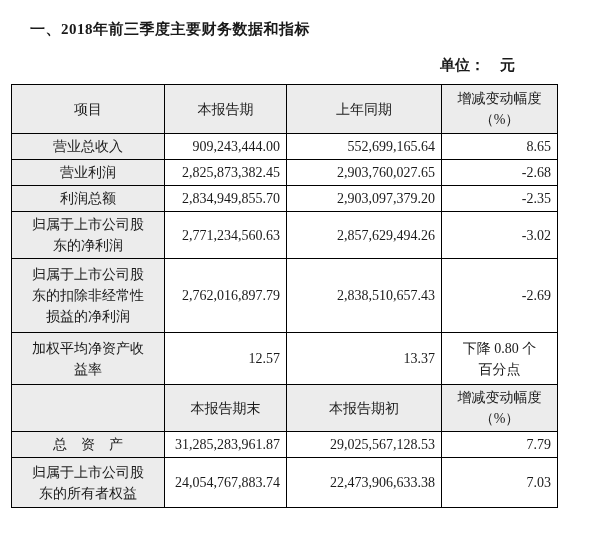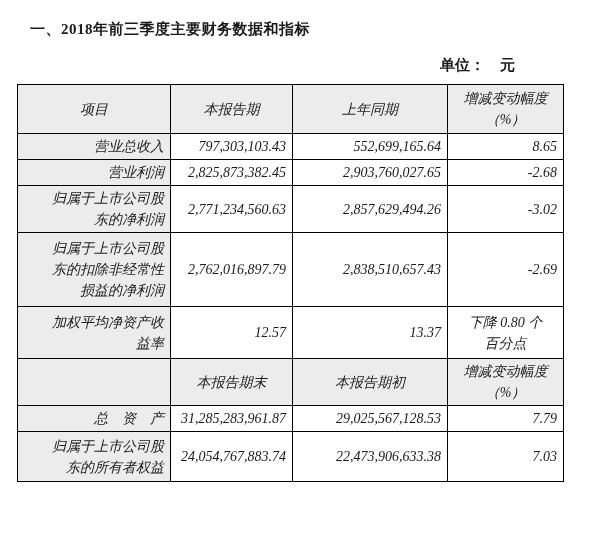--- a/index.html
+++ b/index.html
@@ -14,36 +14,35 @@
     font-size:15px;font-weight:bold;letter-spacing:0.5px;
     line-height:18px;
   }
   .unit{
     margin-top:18px;
     padding-right:92px;
     text-align:right;
     font-size:15px;font-weight:bold;line-height:18px;
   }
   table.fin{
-    margin:10px 0 0 17px;
+    margin:10px 0 0 11px;
     border-collapse:collapse;
     table-layout:fixed;
     width:546px;
-    font-style:italic;
   }
   table.fin td{
     border:1px solid #000;
     font-size:14px;
     line-height:21px;
     padding:2px 6px;
     vertical-align:middle;
     overflow:hidden;
   }
   .gray{background:#ececec;}
-  .lbl{text-align:right;}
+  .lbl{text-align:center;}
   .hdr{text-align:center;}
   .num{
     text-align:right;
     white-space:nowrap;
     padding-right:5px;
   }
   .txt{text-align:center;}
   .vt{vertical-align:top;}
 </style>
 </head>
@@ -69,32 +68,38 @@
       <td class="gray hdr">本报告期</td>
       <td class="gray hdr">上年同期</td>
       <td class="gray hdr">
             <div>增减变动幅度</div>
             <div>（%）</div>
           </td>
     </tr>
 
     <tr style="height:25px">
       <td class="gray lbl">营业总收入</td>
-      <td class="num">797,303,103.43</td>
+      <td class="num">909,243,444.00</td>
       <td class="num">552,699,165.64</td>
       <td class="num">8.65</td>
     </tr>
 
     <tr style="height:25px">
       <td class="gray lbl">营业利润</td>
       <td class="num">2,825,873,382.45</td>
       <td class="num">2,903,760,027.65</td>
       <td class="num">-2.68</td>
     </tr>
 
+    <tr style="height:25px">
+      <td class="gray lbl">利润总额</td>
+      <td class="num">2,834,949,855.70</td>
+      <td class="num">2,903,097,379.20</td>
+      <td class="num">-2.35</td>
+    </tr>
 
     <tr style="height:45px">
       <td class="gray lbl">
             <div>归属于上市公司股</div>
             <div>东的净利润</div>
           </td>
       <td class="num">2,771,234,560.63</td>
       <td class="num">2,857,629,494.26</td>
       <td class="num vt">-3.02</td>
     </tr>

